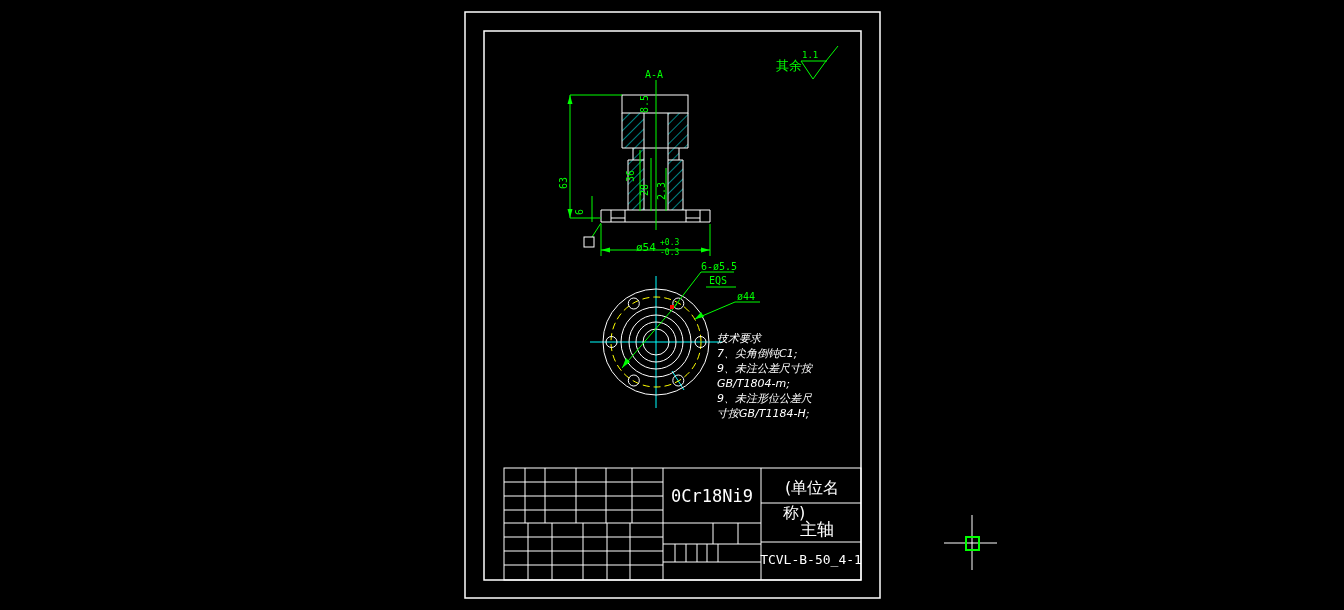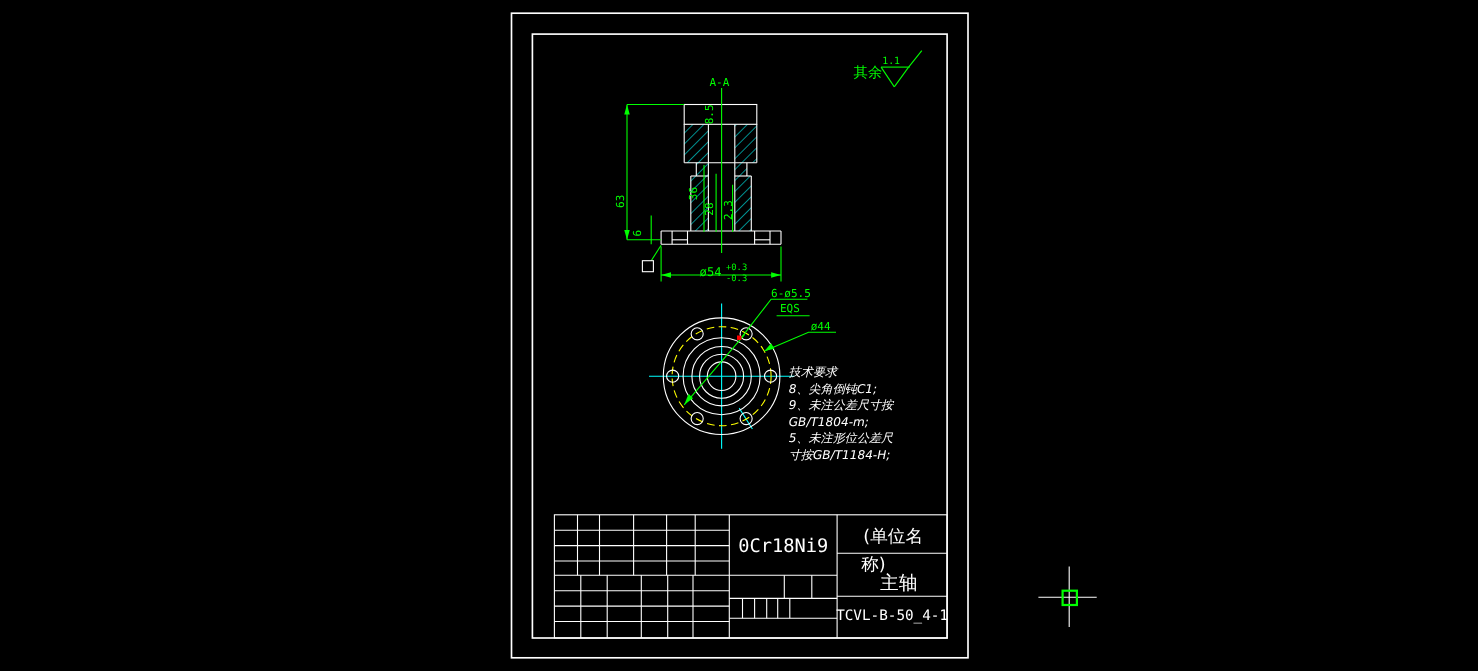--- a/index.html
+++ b/index.html
@@ -203,20 +203,20 @@
 
     <g>
       <line x1="944" y1="543" x2="997" y2="543" stroke="#ffffff" stroke-width="1"></line>
       <line x1="972" y1="515" x2="972" y2="570" stroke="#ffffff" stroke-width="1"></line>
       <rect x="966" y="537" width="13" height="13" fill="none" stroke="#00ff00" stroke-width="2"></rect>
     </g>
   </svg>
 
   <div class="tech">
     <div>技术要求</div>
-    <div>8、尖角倒钝C1;</div>
+    <div>7、尖角倒钝C1;</div>
     <div>9、未注公差尺寸按</div>
     <div>GB/T1804-m;</div>
-    <div>5、未注形位公差尺</div>
+    <div>9、未注形位公差尺</div>
     <div>寸按GB/T1184-H;</div>
   </div>
 
 </div>
 
 </body></html>

